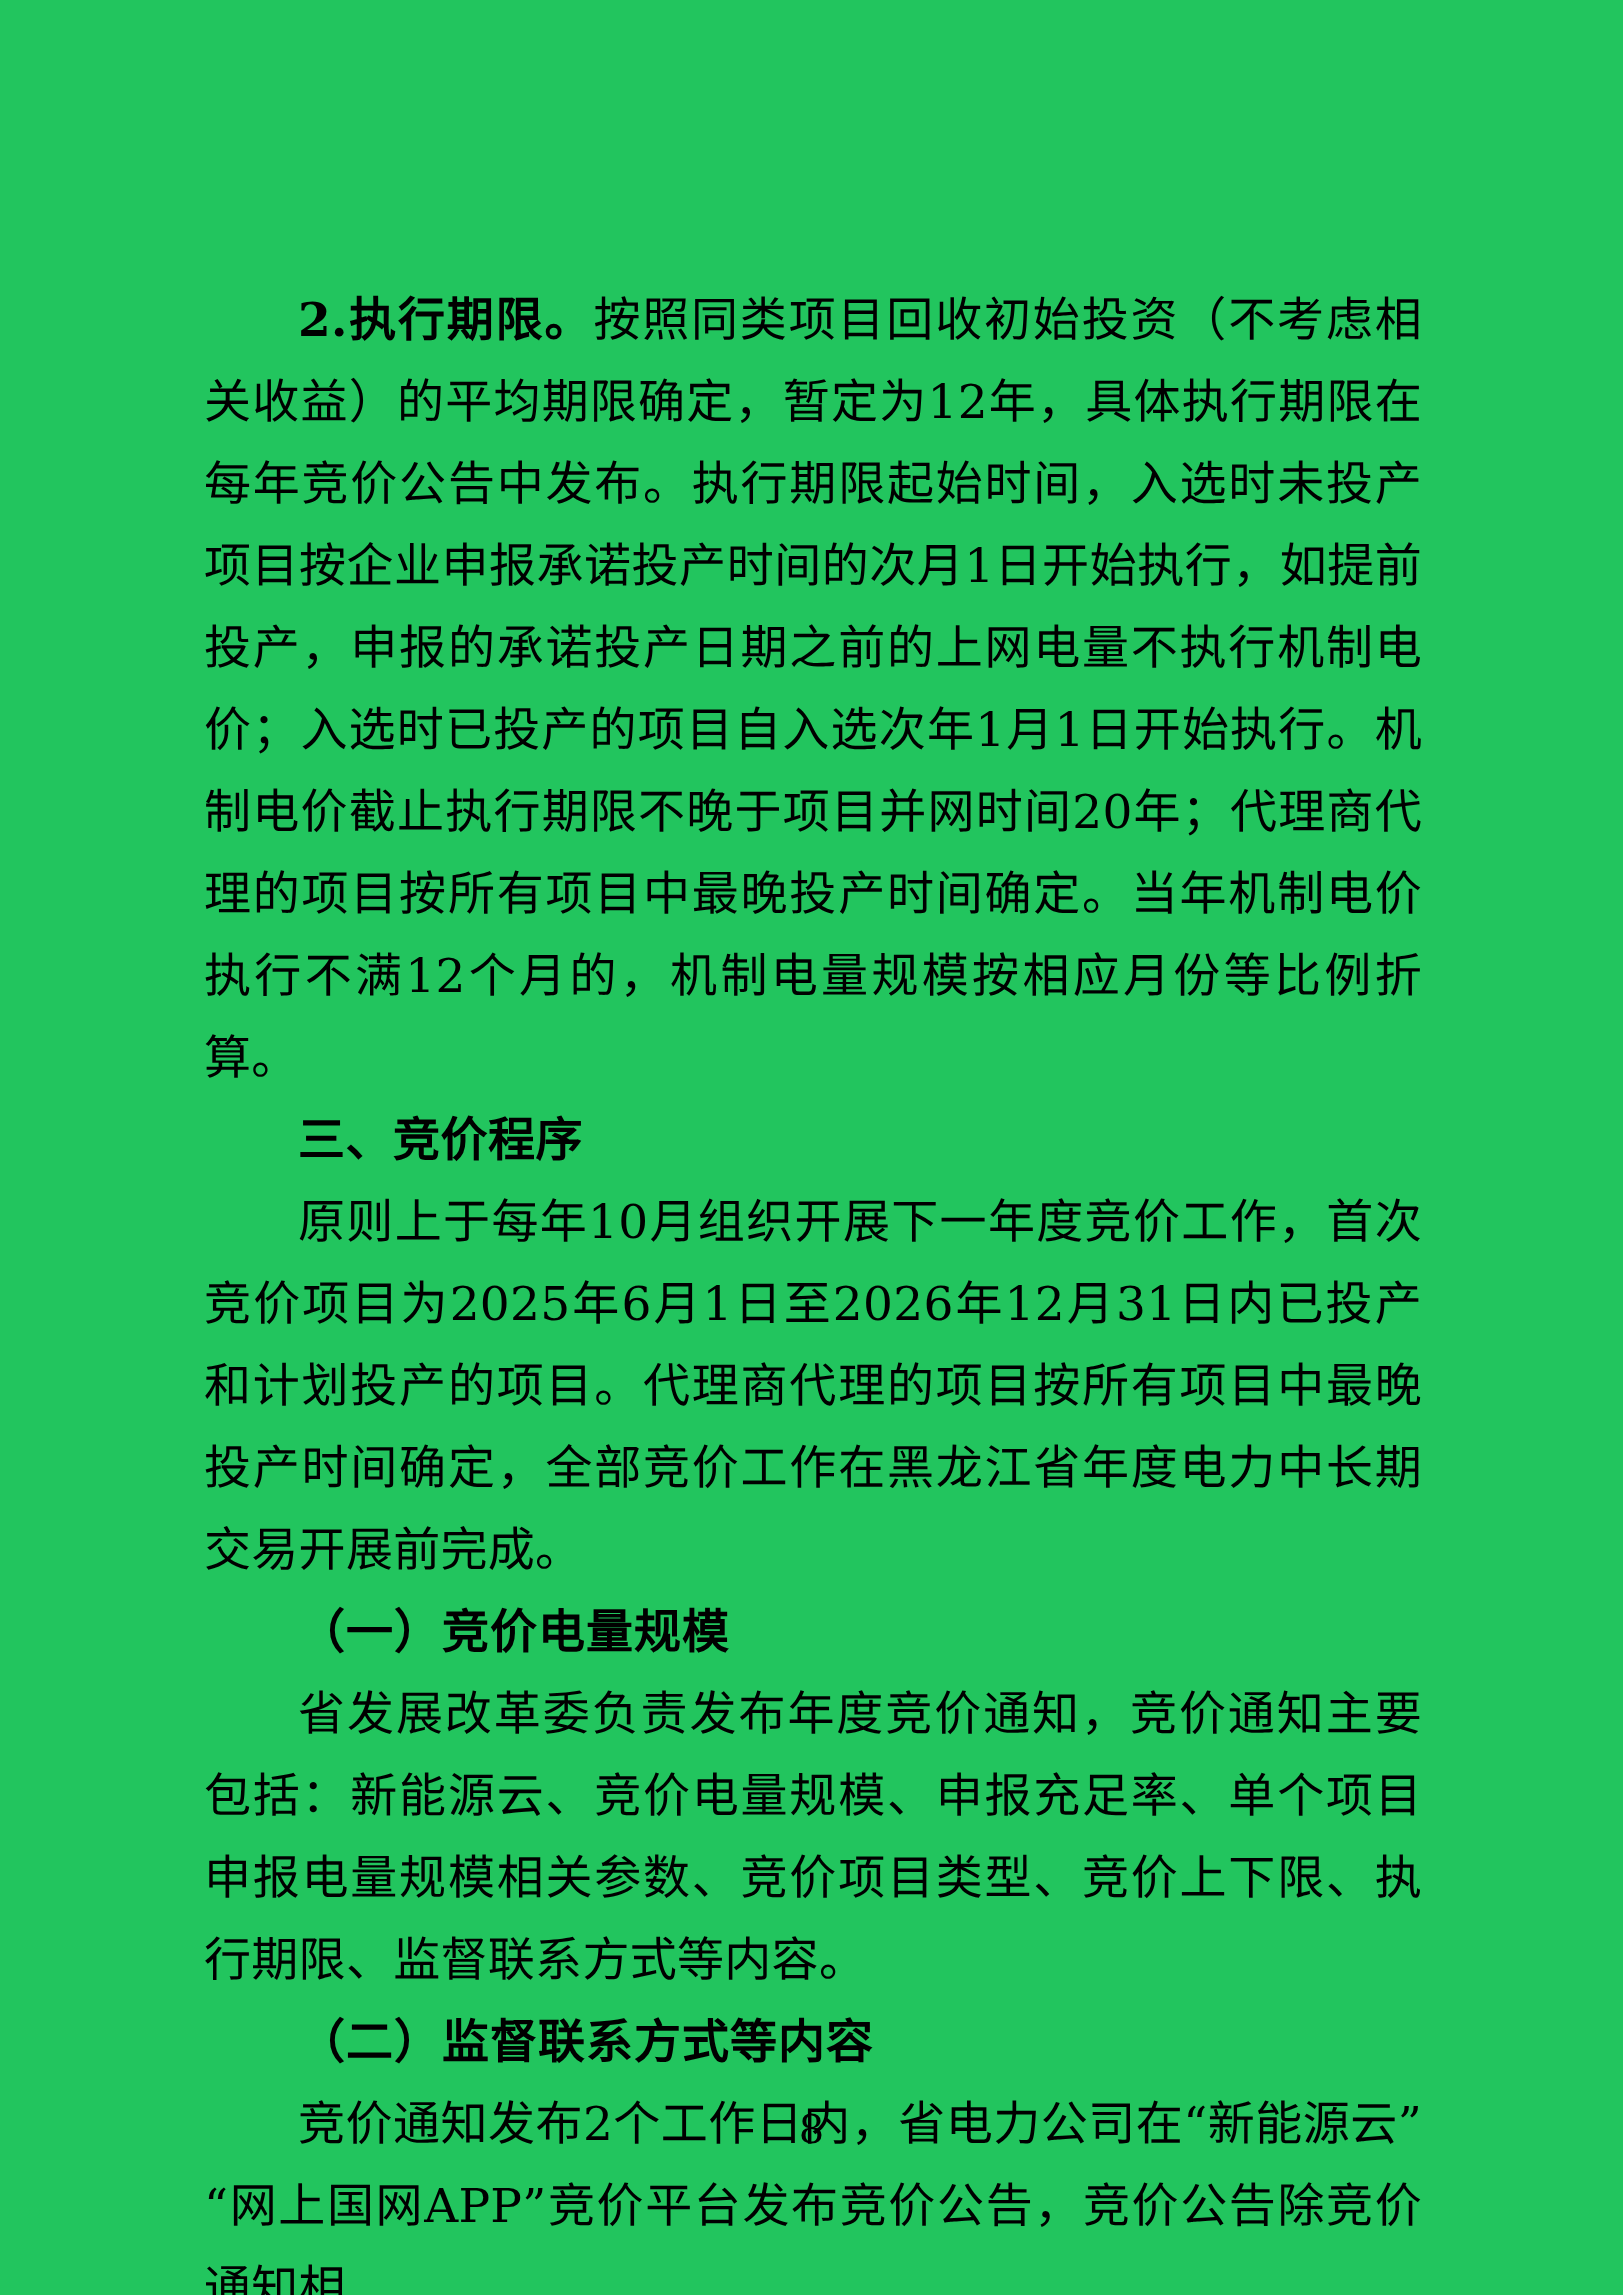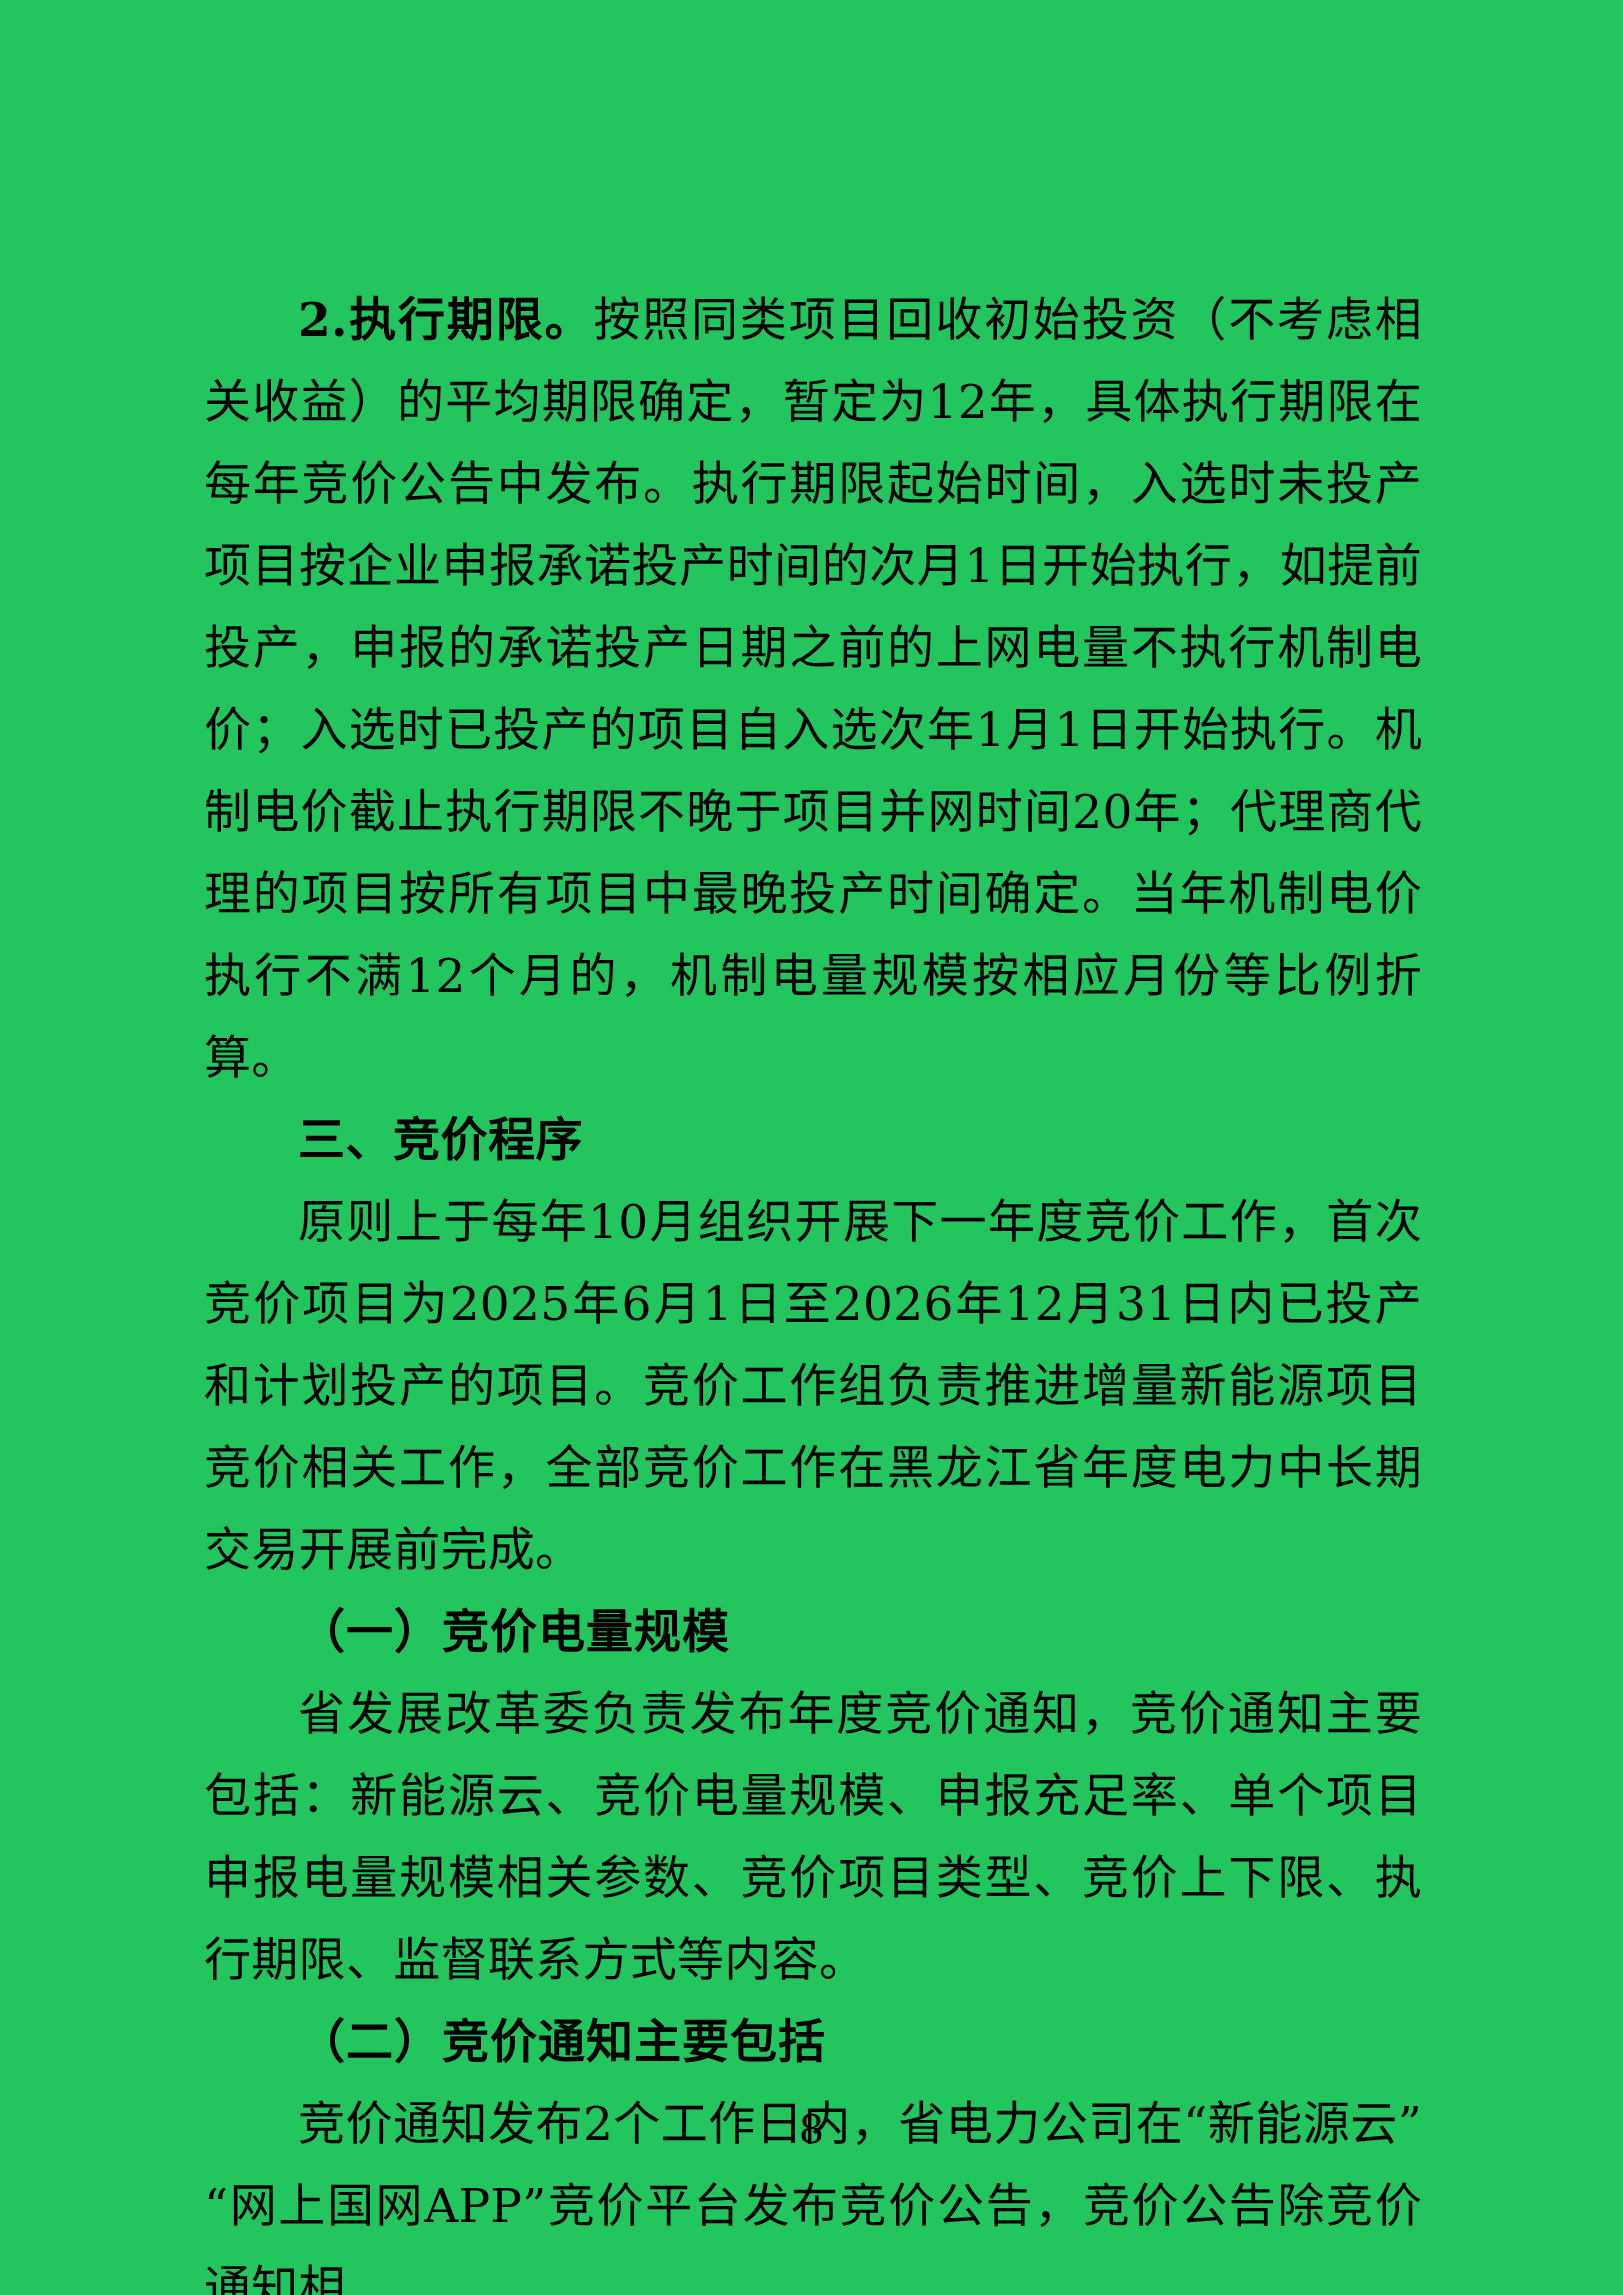--- a/index.html
+++ b/index.html
@@ -93,27 +93,27 @@
 <body>
 
 <div class="page">
 
   <div class="content">
 
     <p class="para indent"><span class="lead-bold">2.执行期限。</span><span>按照同类项目回收初始投资（不考虑相关收益）的平均期限确定，暂定为12年，具体执行期限在每年竞价公告中发布。执行期限起始时间，入选时未投产项目按企业申报承诺投产时间的次月1日开始执行，如提前投产，申报的承诺投产日期之前的上网电量不执行机制电价；入选时已投产的项目自入选次年1月1日开始执行。机制电价截止执行期限不晚于项目并网时间20年；代理商代理的项目按所有项目中最晚投产时间确定。当年机制电价执行不满12个月的，机制电量规模按相应月份等比例折算。</span></p>
 
     <h2 class="h1-cn">三、竞价程序</h2>
 
-    <p class="para indent">原则上于每年10月组织开展下一年度竞价工作，首次竞价项目为2025年6月1日至2026年12月31日内已投产和计划投产的项目。竞价工作组负责推进增量新能源项目竞价相关工作，全部竞价工作在黑龙江省年度电力中长期交易开展前完成。</p>
+    <p class="para indent">原则上于每年10月组织开展下一年度竞价工作，首次竞价项目为2025年6月1日至2026年12月31日内已投产和计划投产的项目。代理商代理的项目按所有项目中最晚投产时间确定，全部竞价工作在黑龙江省年度电力中长期交易开展前完成。</p>
 
     <h3 class="h2-cn">（一）竞价电量规模</h3>
 
     <p class="para indent">省发展改革委负责发布年度竞价通知，竞价通知主要包括：新能源云、竞价电量规模、申报充足率、单个项目申报电量规模相关参数、竞价项目类型、竞价上下限、执行期限、监督联系方式等内容。</p>
 
-    <h3 class="h2-cn">（二）竞价通知主要包括</h3>
+    <h3 class="h2-cn">（二）监督联系方式等内容</h3>
 
     <p class="para indent">竞价通知发布2个工作日内，省电力公司在“新能源云”“网上国网APP”竞价平台发布竞价公告，竞价公告除竞价通知相</p>
 
   </div>
 
   <div class="page-number">8</div>
 
 </div>
 
 

